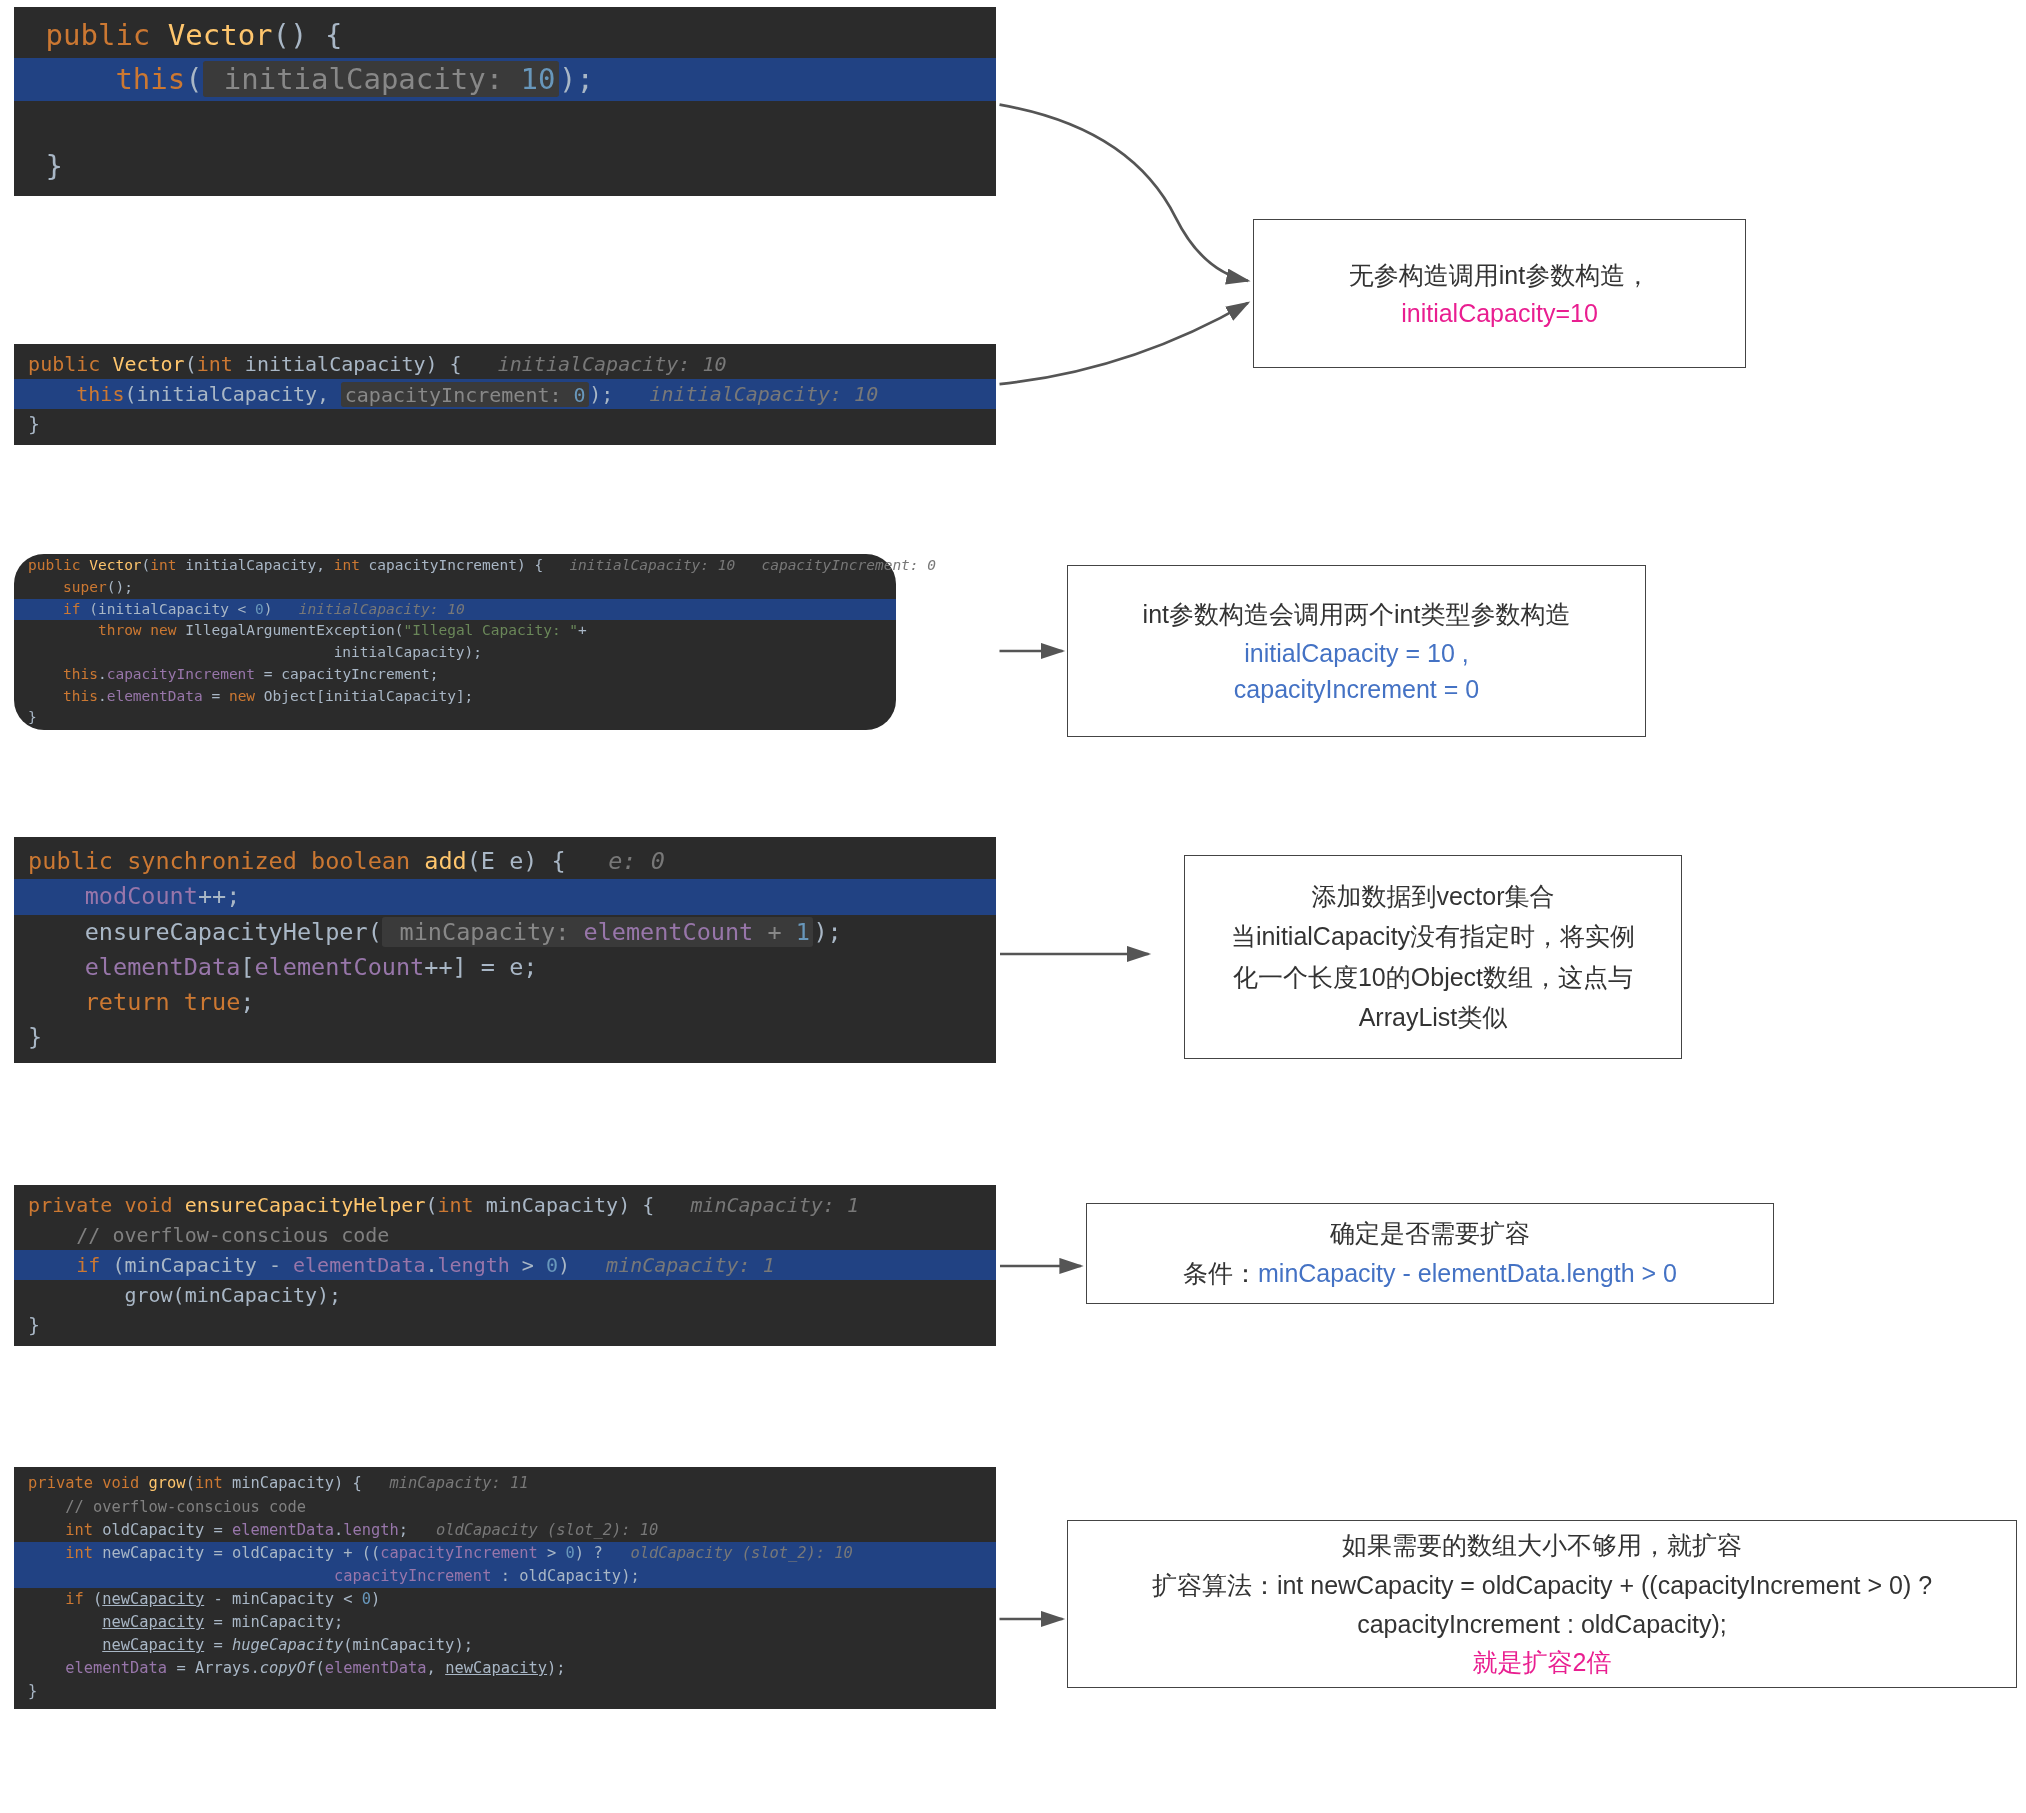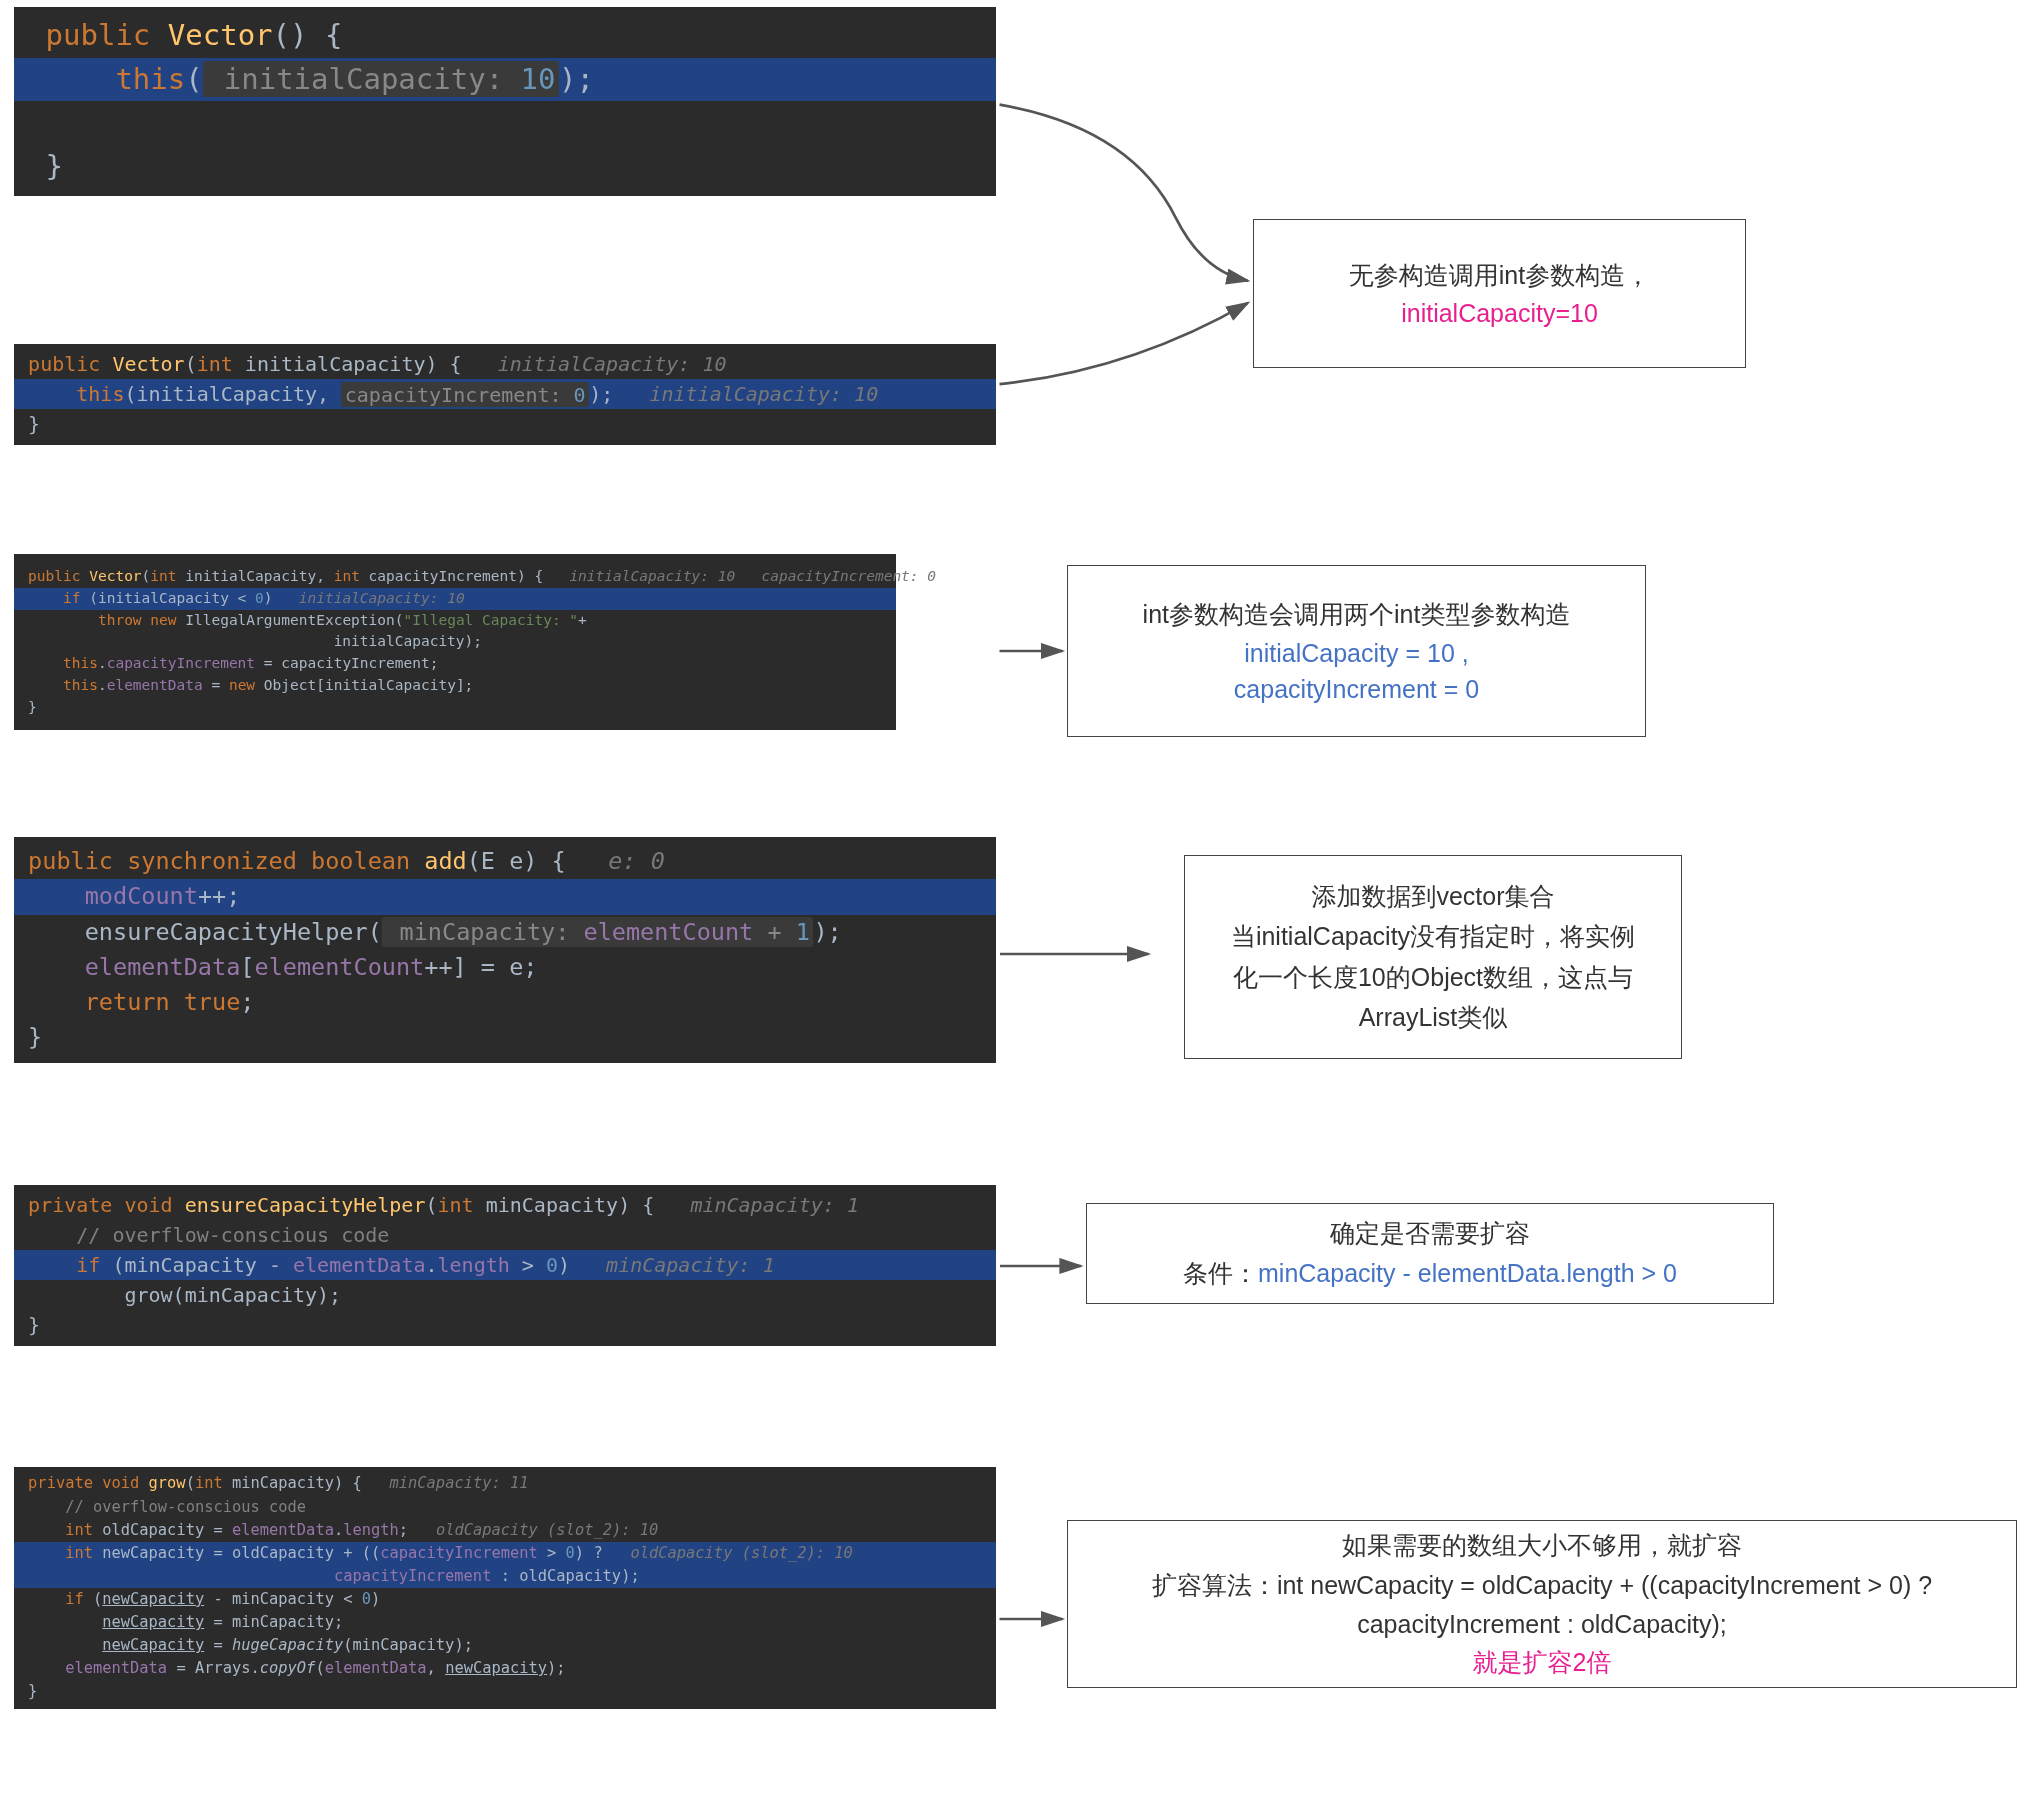--- a/index.html
+++ b/index.html
@@ -40,22 +40,23 @@
 <div class="code-line">&nbsp;</div>
 <div class="code-line"> <span>}</span></div>
 </div>
 
 <div class="code-block" style="left:13.6px; top:344px; width:982px; font-size:20px; padding:5.4px 0;">
 <div class="code-line"><span class="kw-public">public</span><span class="method"> Vector</span><span>(</span><span class="kw-int">int</span><span> initialCapacity) {</span><span class="param-hint">   initialCapacity: 10</span></div>
 <div class="code-line highlight">    <span class="kw-this">this</span><span>(initialCapacity, </span><span class="param-box"><span>capacityIncrement: </span><span class="number">0</span></span><span>);</span><span class="param-hint">   initialCapacity: 10</span></div>
 <div class="code-line"><span>}</span></div>
 </div>
 
-<div class="code-block" style="left:13.6px; top:554px; width:882px; font-size:14.5px; padding:12px 0;">
+<div class="code-block" style="left:13.6px; top:554px; width:882px; font-size:14.5px; padding:1px 0;border-radius:30px;">
 <div class="code-line"><span class="kw-public">public</span><span class="method"> Vector</span><span>(</span><span class="kw-int">int</span><span> initialCapacity, </span><span class="kw-int">int</span><span> capacityIncrement) {</span><span class="param-hint">   initialCapacity: 10   capacityIncrement: 0</span></div>
+<div class="code-line">    <span class="kw-super">super</span><span>();</span></div>
 <div class="code-line highlight">    <span class="kw-if">if</span><span> (initialCapacity &lt; </span><span class="number">0</span><span>)</span><span class="param-hint">   initialCapacity: 10</span></div>
 <div class="code-line">        <span class="kw-throw">throw new</span><span> IllegalArgumentException(</span><span class="string">"Illegal Capacity: "</span><span>+</span></div>
 <div class="code-line"><span>                                   initialCapacity);</span></div>
 <div class="code-line">    <span class="kw-this">this</span><span>.</span><span class="field">capacityIncrement</span><span> = capacityIncrement;</span></div>
 <div class="code-line">    <span class="kw-this">this</span><span>.</span><span class="field">elementData</span><span> = </span><span class="kw-new">new</span><span> Object[initialCapacity];</span></div>
 <div class="code-line"><span>}</span></div>
 </div>
 
 <div class="code-block" style="left:13.6px; top:837px; width:982px; font-size:23.5px; padding:7.2px 0;">
 <div class="code-line"><span class="kw-public">public synchronized boolean</span><span class="method"> add</span><span>(E e) {</span><span class="param-hint">   e: 0</span></div>

